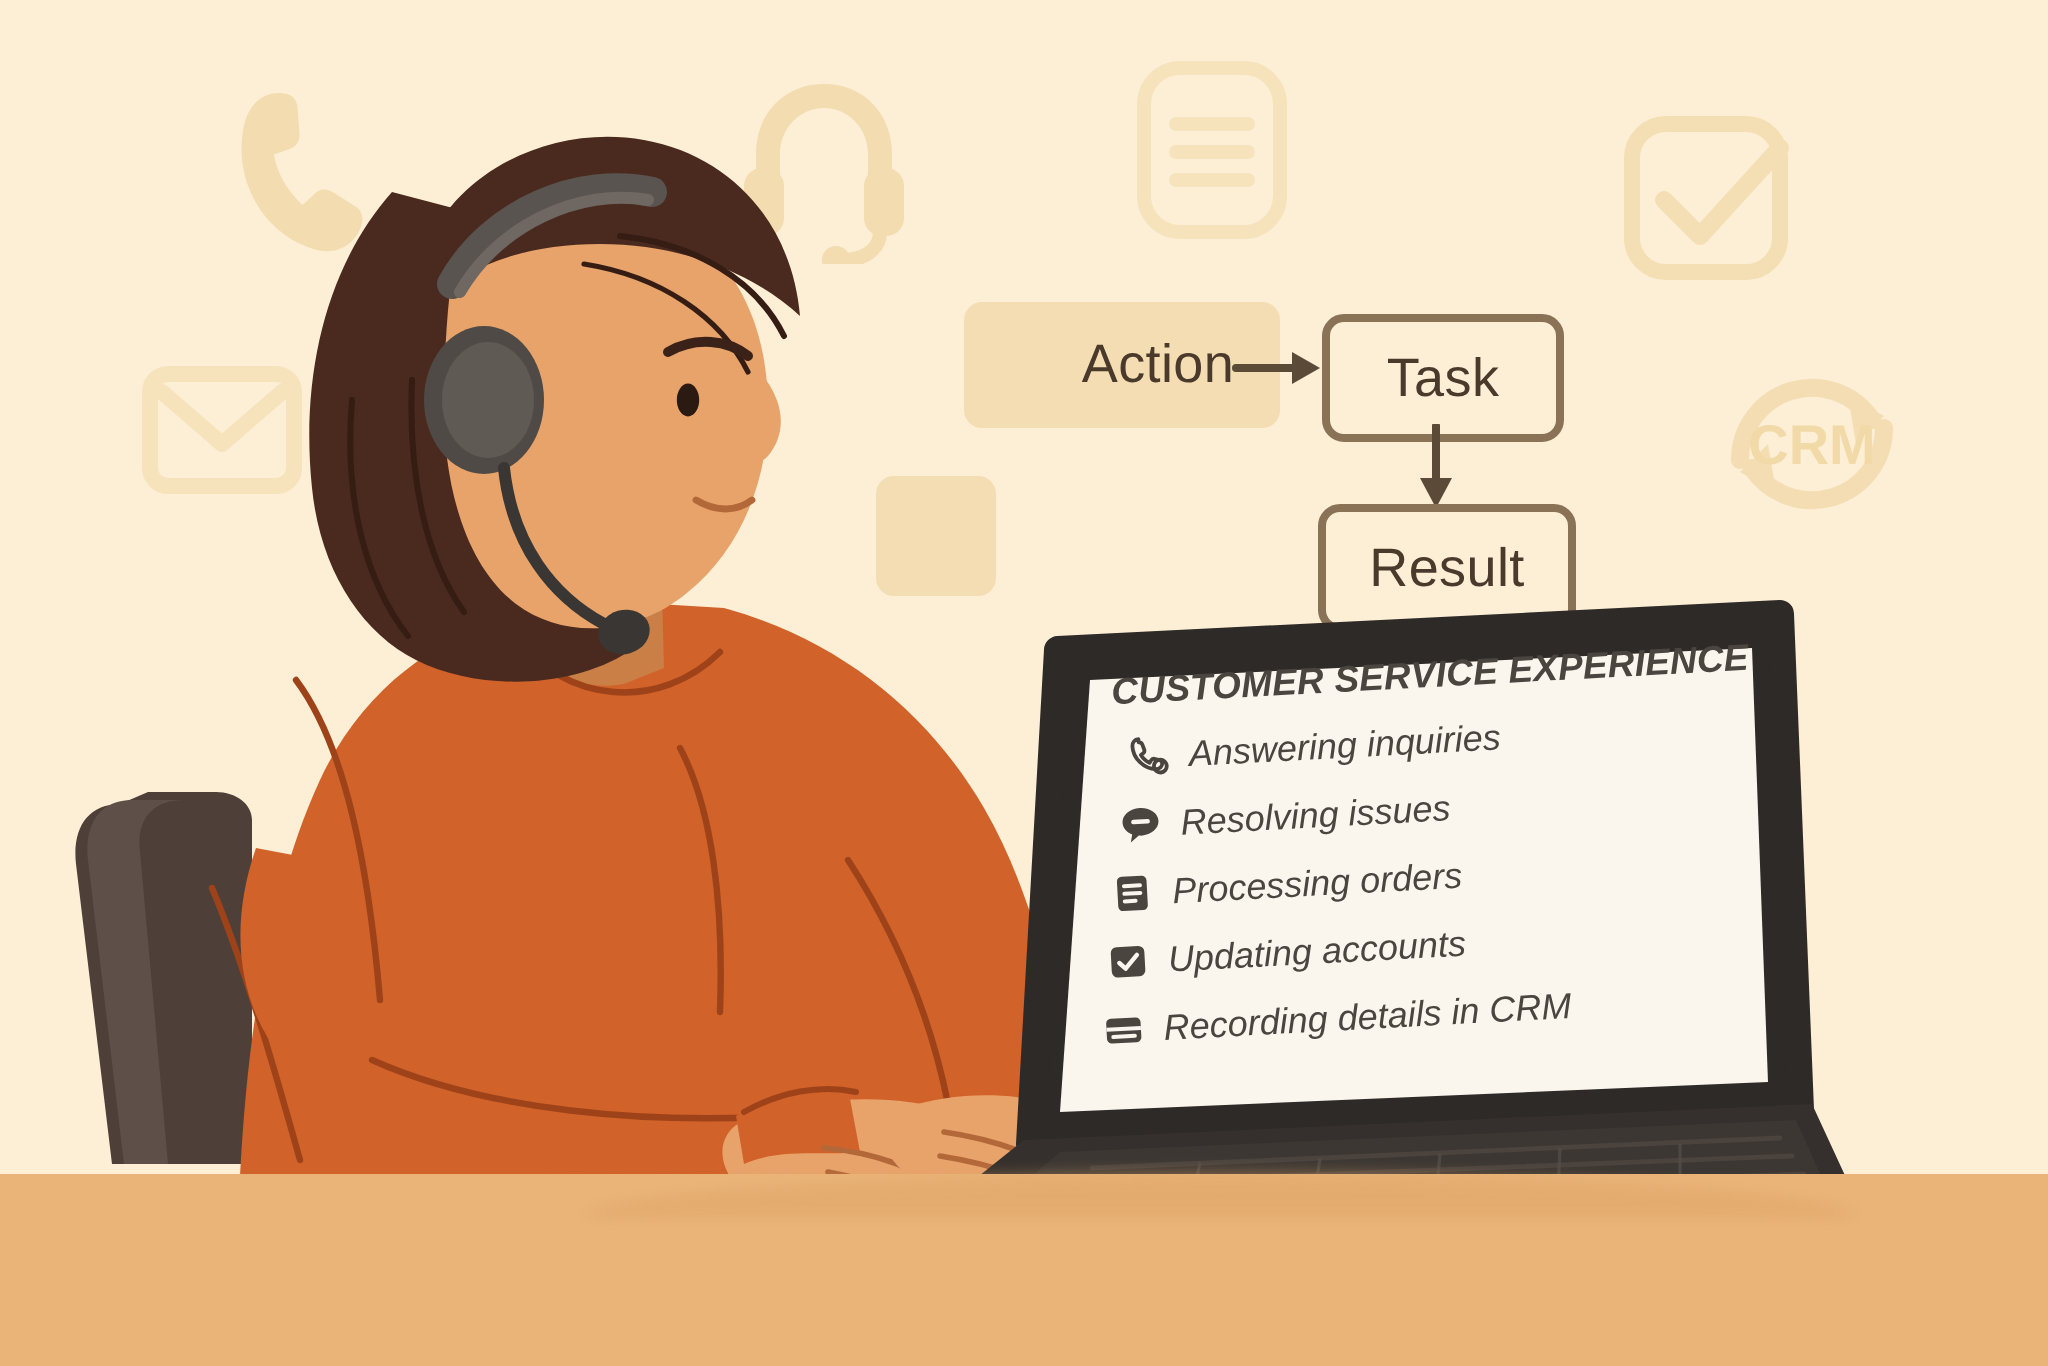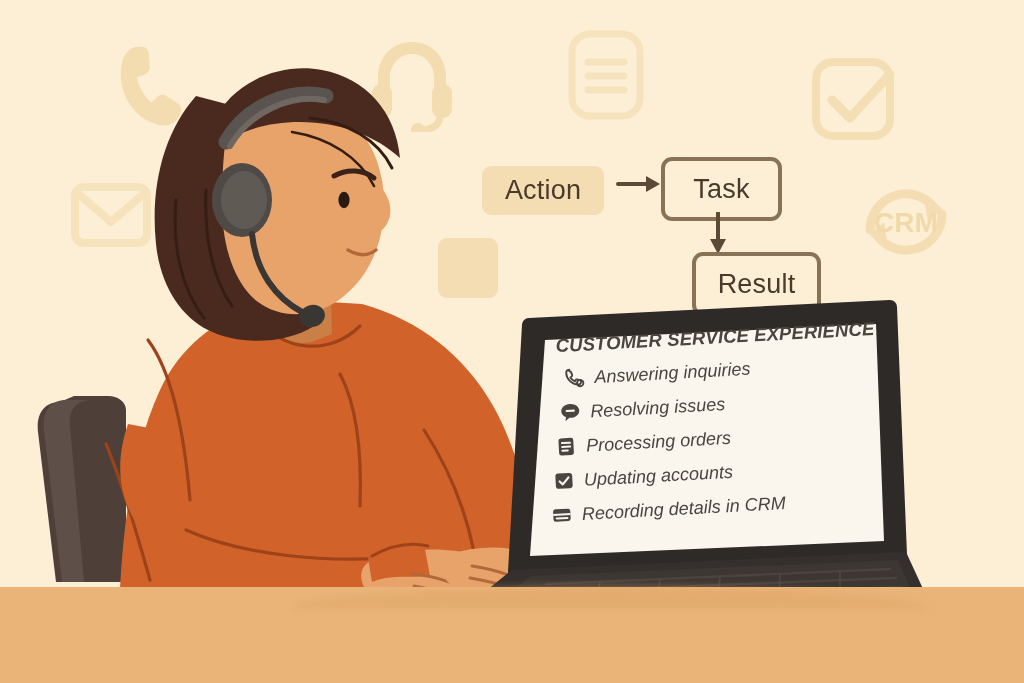--- a/index.html
+++ b/index.html
@@ -129,21 +129,21 @@
       <text x="56" y="64" text-anchor="middle" font-family="Liberation Sans, sans-serif" font-size="28" font-weight="bold" fill="#F2D9A8">CRM</text>
     </svg>
   </div>
 
   <div class="bgicon" style="left:437px;top:237px;">
     <svg width="62" height="62" viewBox="0 0 62 62">
       <rect x="1" y="1" width="60" height="60" rx="9" ry="9" fill="#F4DDB2"></rect>
     </svg>
   </div>
 
-  <div class="flow flow-box filled" style="left:482px;top:166px;width:122px;height:49px;">
+  <div class="flow flow-box filled" style="left:482px;top:151px;width:122px;height:63px;padding-left:36px;">
     <span>Action</span>
   </div>
 
   <div class="flow" style="left:616px;top:170px;">
     <svg width="48" height="28" viewBox="0 0 48 28">
       <line x1="2" y1="14" x2="33" y2="14" stroke="#5C4A38" stroke-width="4" stroke-linecap="round"></line>
       <path d="M30 6 L44 14 L30 22 Z" fill="#5C4A38"></path>
     </svg>
   </div>
 
@@ -151,21 +151,21 @@
     <span>Task</span>
   </div>
 
   <div class="flow" style="left:704px;top:212px;">
     <svg width="28" height="44" viewBox="0 0 28 44">
       <line x1="14" y1="1" x2="14" y2="30" stroke="#5C4A38" stroke-width="4" stroke-linecap="round"></line>
       <path d="M6 27 L14 42 L22 27 Z" fill="#5C4A38"></path>
     </svg>
   </div>
 
-  <div class="flow flow-box outlined" style="left:659px;top:252px;width:121px;height:56px;margin-left:33px;">
+  <div class="flow flow-box outlined" style="left:659px;top:252px;width:121px;height:56px;">
     <span>Result</span>
   </div>
 
   <div class="chair" style="left:22px;top:386px;">
     <svg width="120" height="210" viewBox="0 0 120 210">
       <path d="M38 16 C22 16 14 28 16 46 L34 196 L104 196 L104 24
                C104 16 96 10 86 10 L52 10 Z" fill="#4E4038"></path>
       <path d="M44 14 C28 14 20 26 22 44 L40 196 L62 196 L48 40
                C46 24 54 14 70 14 Z" fill="#5E5049"></path>
     </svg>

